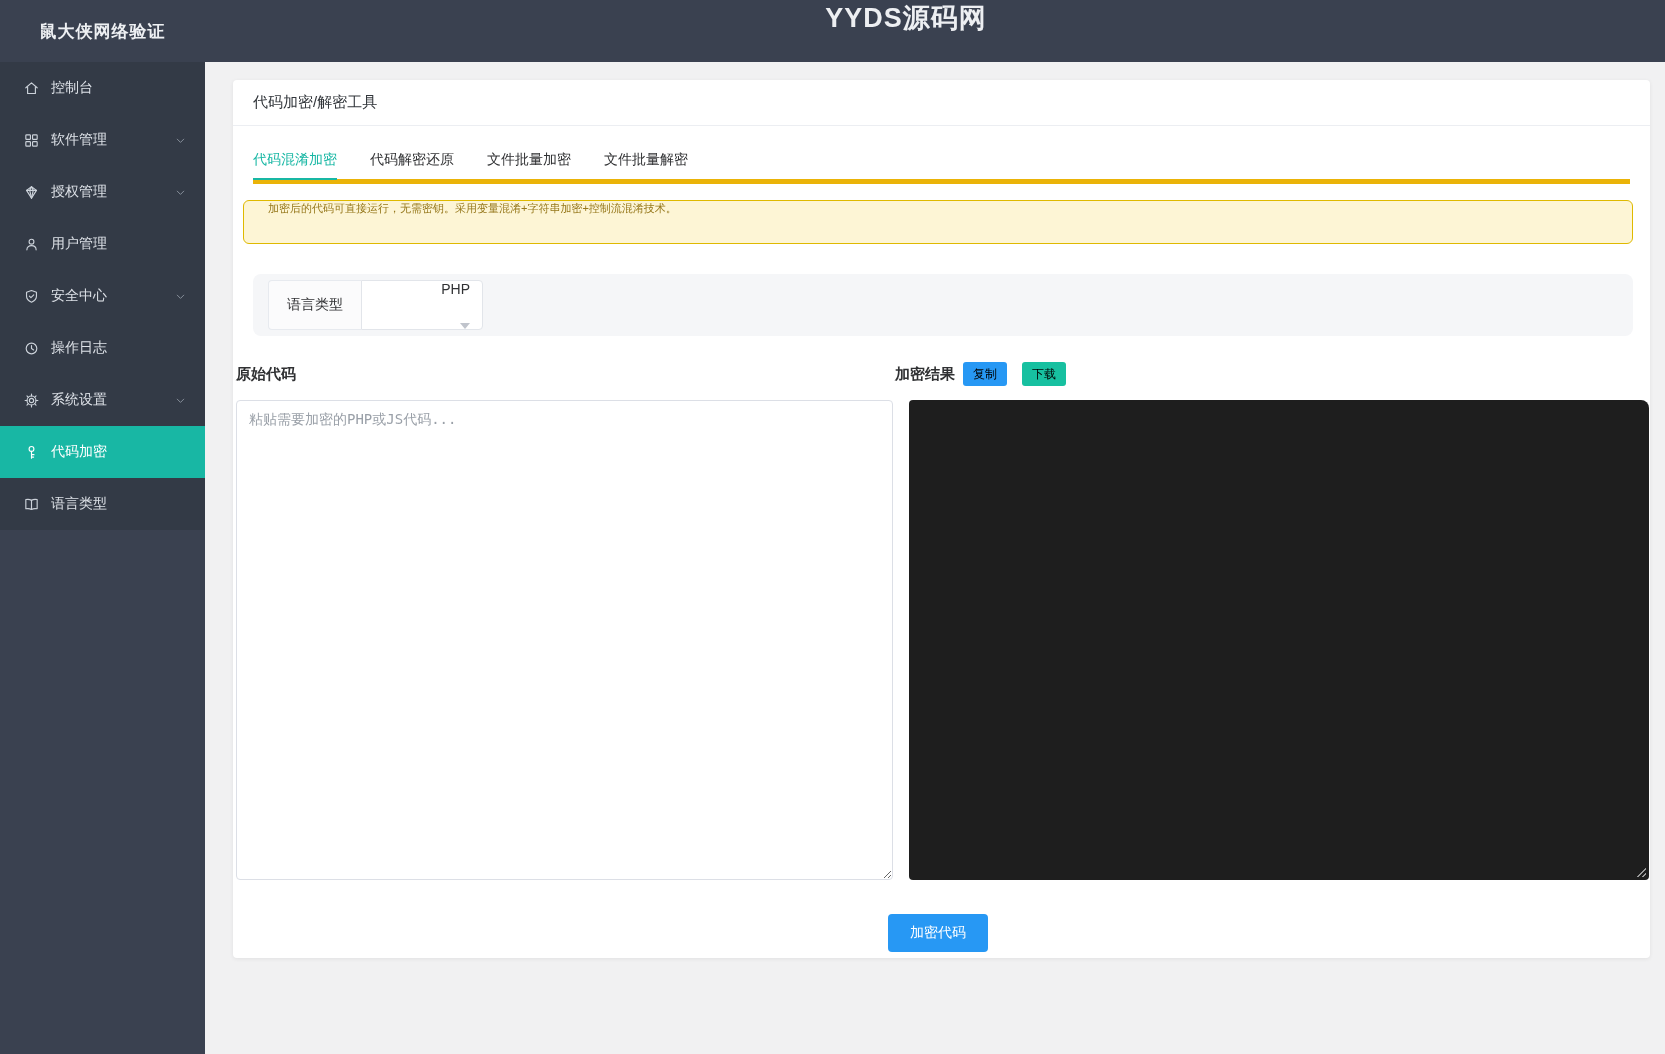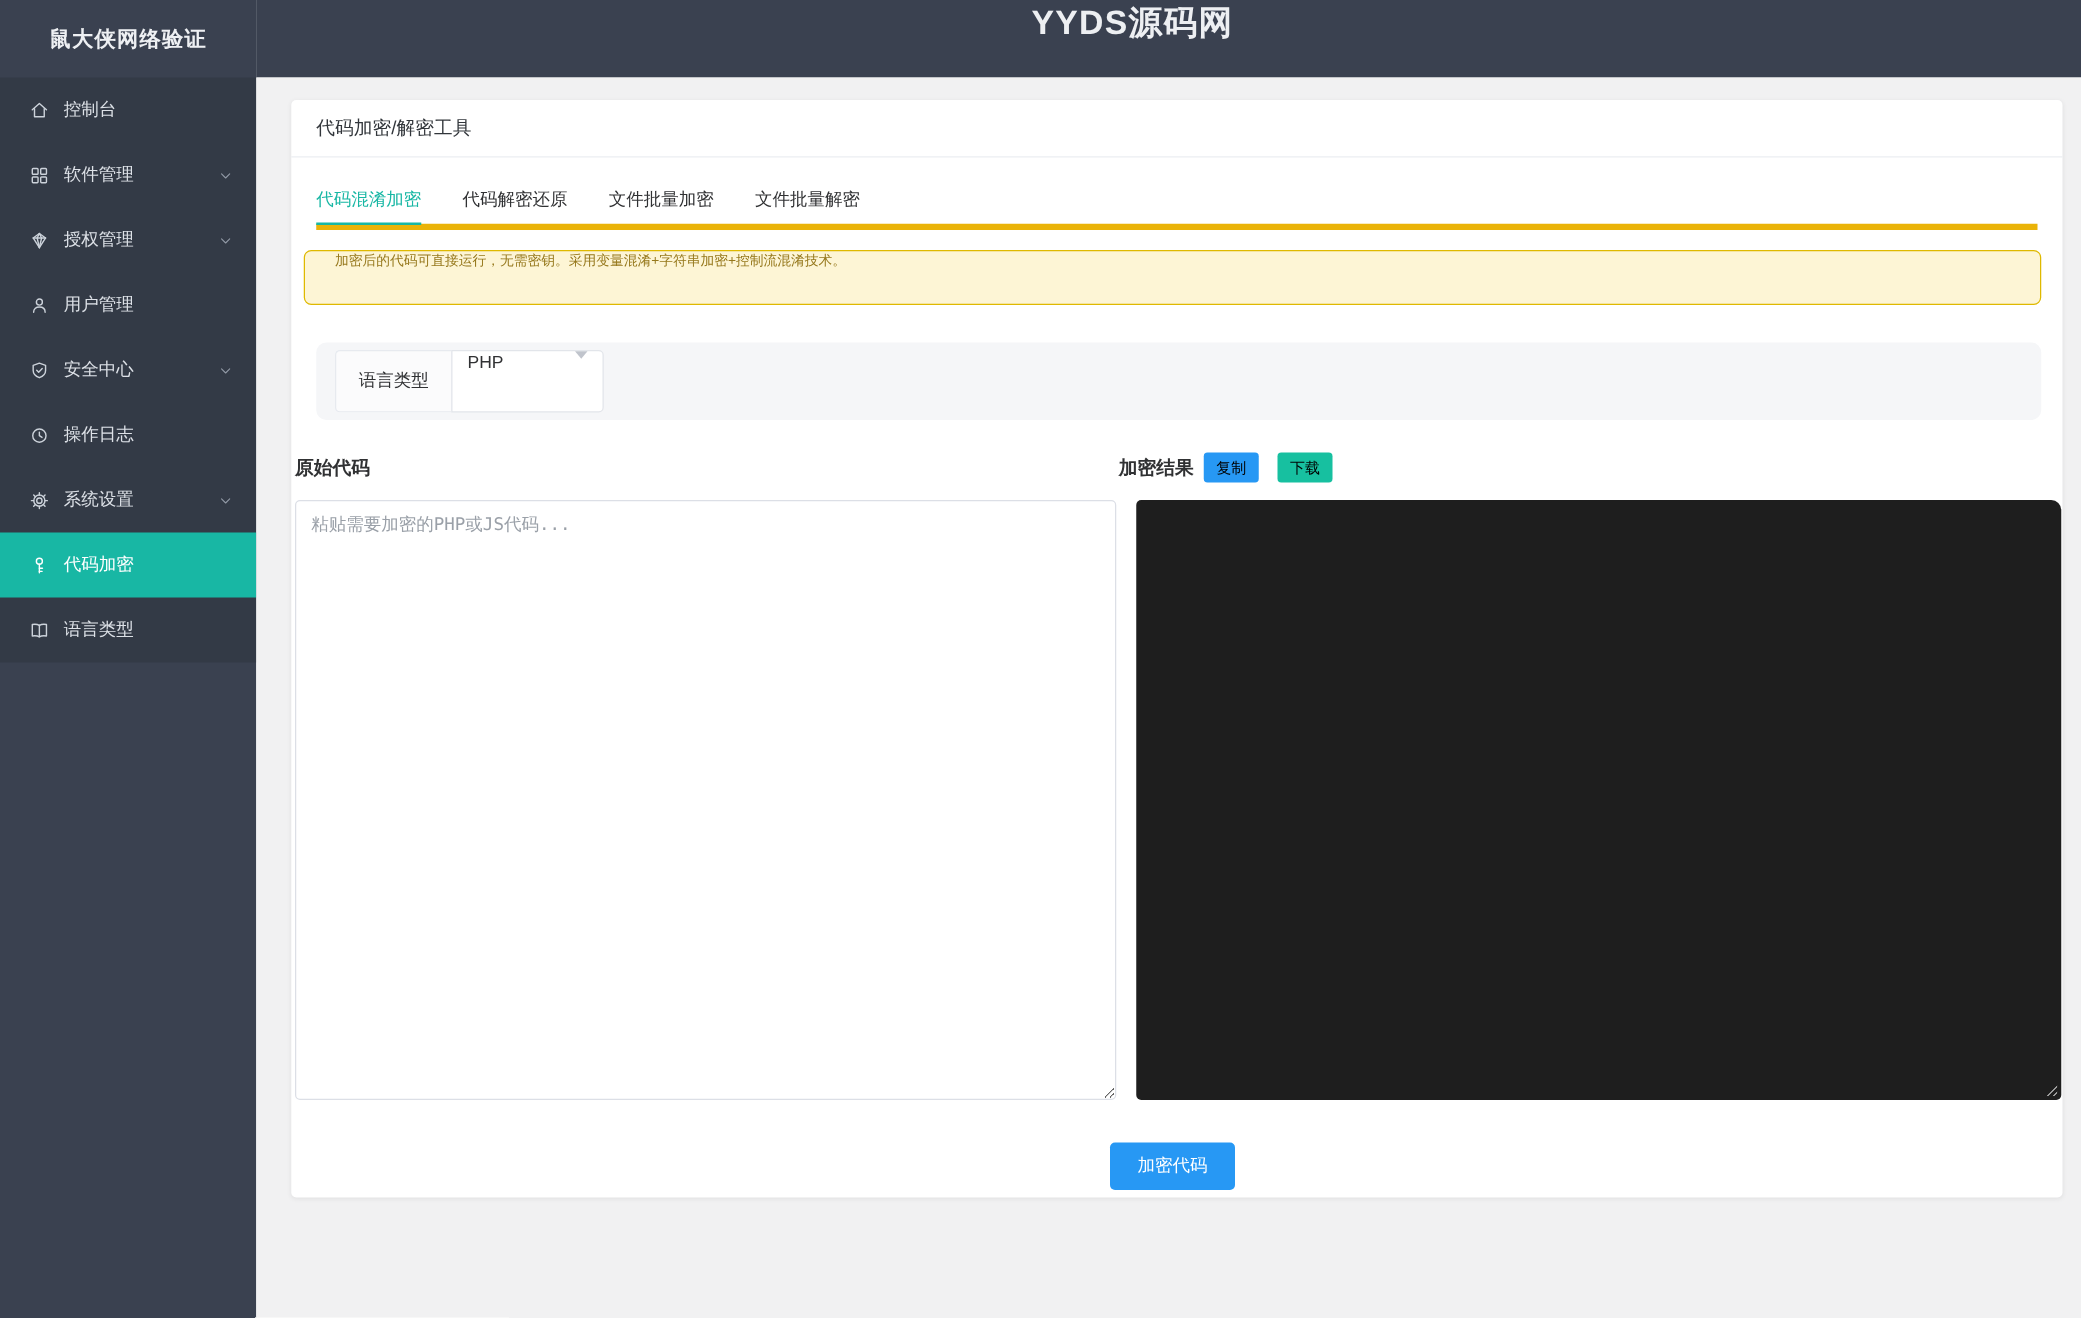--- a/index.html
+++ b/index.html
@@ -59,22 +59,22 @@
   .card-body{padding:16px 17px 0 10px;}
   .alert{height:44px;display:flex;padding:0 24px;background:var(--alert-bg);
          border:1px solid var(--alert-border);border-radius:6px;color:var(--alert-text);font-size:11px;}
 
   .panel{margin:30px 0 0 10px;height:62px;background:#f5f6f8;border-radius:8px;
          display:flex;align-items:center;padding-left:15px;}
   .lang-control{display:flex;height:50px;border-radius:15px;}
   .lang-label{background:#fbfbfc;border:1px solid #e7eaef;border-right:none;border-radius:4px 0 0 4px;
               display:flex;align-items:center;padding:0 18px;font-size:14px;color:#303133;}
   .lang-select{width:122px;background:#fff;border:1px solid #e2e5ea;border-radius:0 4px 4px 0;
-               display:flex;align-items:flex-start;justify-content:space-between;padding:0 12px;
-               font-size:14px;color:#303133;cursor:pointer;}
+               display:flex;align-items:flex-end;justify-content:space-between;padding:0 12px;
+               font-size:14px;color:#303133;cursor:pointer;flex-direction:column;}
   .caret{width:0;height:0;border-left:5px solid transparent;border-right:5px solid transparent;
          border-top:6px solid #c0c4cc;}
 
   .label-row{display:flex;align-items:center;margin:26px -16px 14px -7px;}
   .half-left{flex:0 0 46.5%;font-weight:bold;font-size:15px;color:#303133;}
   .result-head{display:flex;align-items:center;gap:8px;margin-left:2px;}
   .result-label{font-weight:bold;font-size:15px;color:#303133;}
   .mini-btn{height:24px;padding:0 10px;border:none;border-radius:3px;color:#000000;font-size:12px;cursor:pointer;
             font-family:inherit;}
   .copy-btn{background:var(--primary-blue);}

